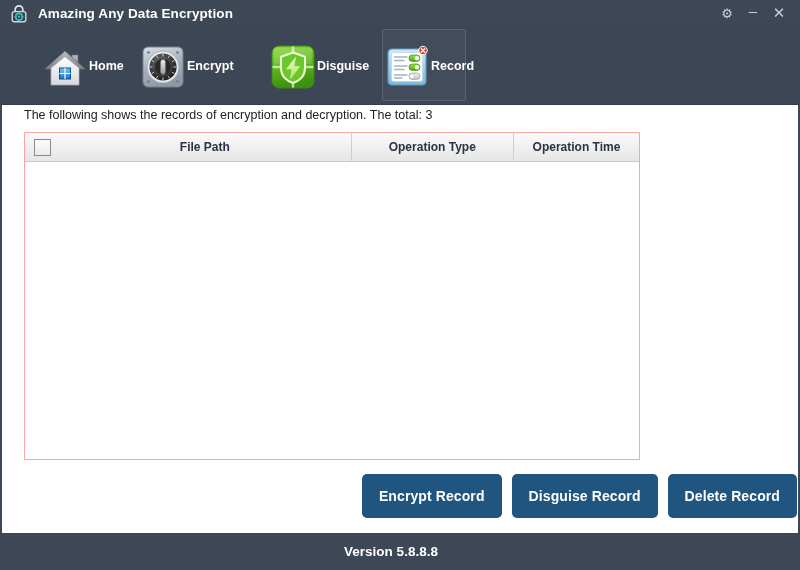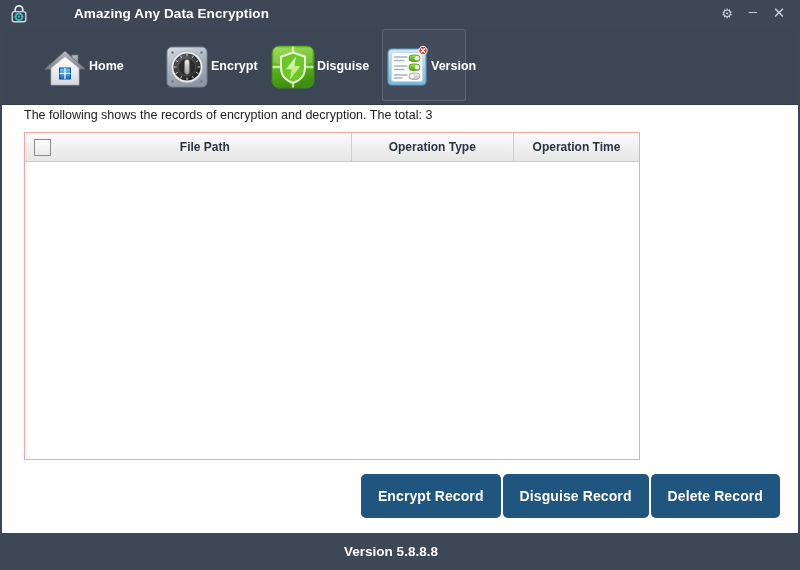--- a/index.html
+++ b/index.html
@@ -24,21 +24,20 @@
   
   .titlebar {
     position: absolute;
     left: 0; top: 0;
     width: 796px;
     height: 26px;
     background: #3e4756;
     display: flex;
     align-items: center;
     border-bottom: 1px solid #39414f;
-    gap: 36px;
   }
   .title-logo {
     width: 20px; height: 20px;
     margin-left: 7px;
     position: relative;
     flex: 0 0 auto;
   }
   .title-text {
     color: #ffffff;
     font-size: 13.5px;
@@ -158,26 +157,26 @@
   }
   .tbody {
     height: 297px;
     background: #ffffff;
   }
 
   
   .btnrow {
     position: absolute;
     top: 474px;
-    left: 22px;
+    left: 39px;
     width: 756px;
     height: 44px;
     display: flex;
     justify-content: flex-end;
-    gap: 2px;
+    gap: 10px;
   }
   .abtn {
     height: 44px;
     min-width: 128px;
     padding: 0 17px;
     background: #20557f;
     color: #ffffff;
     font-size: 14px;
     font-weight: bold;
     border: none;
@@ -258,21 +257,21 @@
           <path d="M4 26 L24 8 L44 26 L38 26 L24 14 L10 26 Z" fill="url(#hRoof)" stroke="#6d7177" stroke-width="0.8" stroke-linejoin="round"></path>
           <path d="M10 25 L24 13.5 L38 25 L38 42 L10 42 Z" fill="url(#hBody)" stroke="#a7abb1" stroke-width="0.8"></path>
           <rect x="18.5" y="25" width="11" height="11" fill="url(#hWin)" stroke="#0f4f92" stroke-width="1"></rect>
           <line x1="24" y1="25" x2="24" y2="36" stroke="#ffffff" stroke-width="1.2"></line>
           <line x1="18.5" y1="30.5" x2="29.5" y2="30.5" stroke="#ffffff" stroke-width="1.2"></line>
         </svg>
       </div>
       <div class="lbl">Home</div>
     </div>
 
-    <div class="tbtn" style="left:160px">
+    <div class="tbtn" style="left:136px">
       <div class="ico">
         <svg viewBox="0 0 48 48">
           <defs>
             <linearGradient id="sBox" x1="0" y1="0" x2="0.3" y2="1">
               <stop offset="0" stop-color="#d9dfe6"></stop>
                 <stop offset="0.5" stop-color="#aab4c0"></stop>
                 <stop offset="1" stop-color="#8e99a6"></stop>
             </linearGradient>
             <radialGradient id="sDial" cx="0.38" cy="0.3" r="0.8">
               <stop offset="0" stop-color="#6b6b6b"></stop>
@@ -370,21 +369,21 @@
           <rect x="26" y="12" width="11" height="6.4" rx="3.2" fill="url(#gChip)" stroke="#3f8c0d" stroke-width="0.7"></rect>
           <circle cx="34" cy="15.2" r="2.3" fill="#f4fbe9"></circle>
           <rect x="26" y="21" width="11" height="6.4" rx="3.2" fill="url(#gChip)" stroke="#3f8c0d" stroke-width="0.7"></rect>
           <circle cx="34" cy="24.2" r="2.3" fill="#f4fbe9"></circle>
           <rect x="26" y="30" width="11" height="6.4" rx="3.2" fill="url(#gGray)" stroke="#9a9a9a" stroke-width="0.7"></rect>
           <circle cx="29" cy="33.2" r="2.3" fill="#ffffff" stroke="#b5b5b5" stroke-width="0.5"></circle>
           <circle cx="40" cy="7.5" r="4.2" fill="#e03b2d" stroke="#ffffff" stroke-width="1"></circle>
           <path d="M38.3 5.8 L41.7 9.2 M41.7 5.8 L38.3 9.2" stroke="#ffffff" stroke-width="1.3" stroke-linecap="round"></path>
         </svg>
       </div>
-      <div class="lbl">Version</div>
+      <div class="lbl">Record</div>
     </div>
   </div>
 
   <div class="infoline">The following shows the records of encryption and decryption. The total: 3</div>
 
   <div class="tablebox">
     <div class="thead">
       <div class="th c-check">
         <div class="hdr-checkbox"></div>
       </div>

